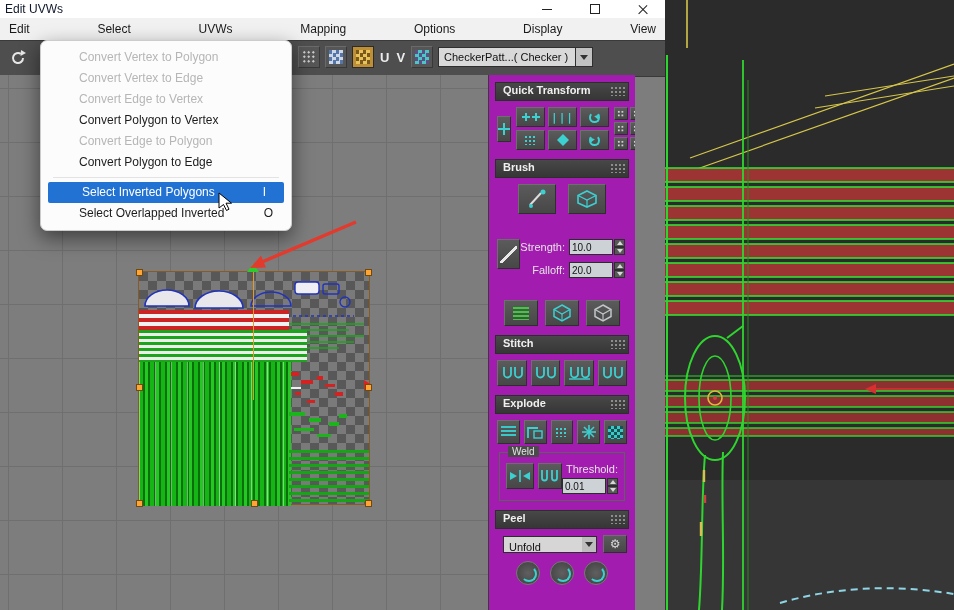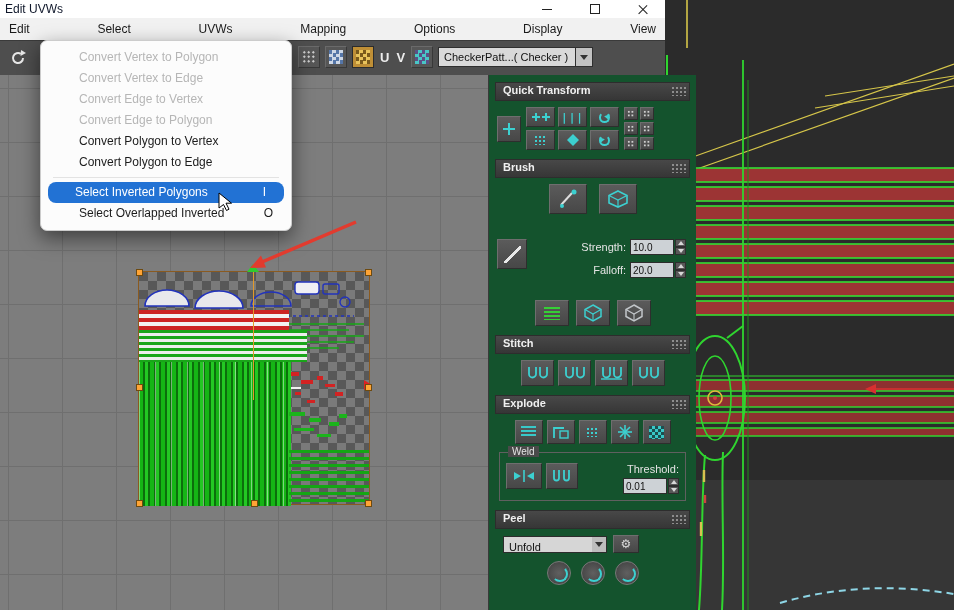--- a/index.html
+++ b/index.html
@@ -34,21 +34,21 @@
   .tex-dd{display:flex;align-items:stretch;height:20px;}
   .tex-dd .txt{width:126px;background:#d9d9d9;border:1px solid #2f2f2f;border-right:none;font-size:11px;line-height:18px;padding:0 5px;color:#111;white-space:nowrap;overflow:hidden;}
   .tex-dd .caret{width:16px;background:#c2c2c2;border:1px solid #2f2f2f;display:flex;align-items:center;justify-content:center;}
   .tri-dn{width:0;height:0;border-left:4px solid transparent;border-right:4px solid transparent;border-top:5px solid #333;}
   
   .menu-pop{position:absolute;left:40px;top:40px;width:250px;background:#fcfcfc;border:1px solid #cccccc;border-radius:7px;
     box-shadow:0 7px 20px rgba(0,0,0,.5);padding:6px 0;z-index:30;}
   .mi{position:relative;height:21px;line-height:21px;font-size:12px;color:#1c1c1c;padding-left:38px;white-space:nowrap;}
   .mi.dis{color:#b6b6b6;}
   .mi .sc{position:absolute;right:18px;top:0;font-size:12px;}
-  .mi.hl{background:#2272d4;color:#fff;margin:0 7px;padding-left:27px;border-radius:8px;}
+  .mi.hl{background:#2272d4;color:#fff;margin:0 7px;padding-left:34px;border-radius:2px;}
   .msep{height:0;border-top:1px solid #e3e3e3;margin:4px 12px;}
   
   .canvas{position:absolute;left:0;top:75px;width:488px;height:535px;background-color:#7d7d7d;
     background-image:linear-gradient(#6f6f6f 1px,transparent 1px),linear-gradient(90deg,#6f6f6f 1px,transparent 1px);
     background-size:54px 54px;background-position:8px 13px;}
   .uvisle{position:absolute;left:138px;top:271px;width:232px;height:234px;z-index:5;
     background:repeating-conic-gradient(#7a7a7a 0 25%,#585858 0 50%) 0 0/18px 18px;border:1px solid #8a5a20;box-sizing:border-box;}
   .ov{position:absolute;}
   .stripes-red{left:0;top:38px;width:150px;height:20px;background:repeating-linear-gradient(#cc2424 0 4px,#f2f2f2 4px 8px);}
   .band-green{left:0;top:58px;width:168px;height:32px;background:repeating-linear-gradient(#1aa51a 0 3px,#ededed 3px 6px);}
@@ -57,21 +57,21 @@
       repeating-linear-gradient(90deg,#15b515 0 4px,#0c6e0c 4px 6px,#23c823 6px 9px,#0c6e0c 9px 11px);}
   .rb{position:absolute;background:#d32222;}
   .gb{position:absolute;background:#1bb41b;}
   .wb{position:absolute;background:#f0f0f0;}
   .rows-right{left:150px;top:178px;width:80px;height:54px;background:repeating-linear-gradient(#14a614 0 3px,transparent 3px 7px);}
   .gizmo-line{left:114px;top:0;width:1px;height:128px;background:#e29a2a;}
   .gizmo-top{position:absolute;left:108px;top:-8px;width:0;height:0;border-left:6px solid transparent;border-right:6px solid transparent;border-bottom:8px solid #2ecb2e;}
   .gizmo-right{position:absolute;right:-3px;top:108px;width:0;height:0;border-top:5px solid transparent;border-bottom:5px solid transparent;border-left:8px solid #e02020;}
   .hndl{position:absolute;width:5px;height:5px;background:#ffa435;border:1px solid #6e4a10;}
   
-  .panel{position:absolute;left:488px;top:75px;width:208px;height:535px;background:#14532d;border-left:1px solid #3a3a3a;
+  .panel{position:absolute;left:488px;top:75px;width:147px;height:535px;background:#a21caf;border-left:1px solid #3a3a3a;
     box-sizing:border-box;padding:4px 0 8px 0;overflow:hidden;z-index:4;}
   .sec{margin:3px 6px 9px 6px;}
   .sec-h{position:relative;height:17px;background:linear-gradient(#484848,#363636);border:1px solid #2d2d2d;
     color:#f0f0f0;font-size:11px;font-weight:bold;line-height:15px;padding-left:7px;}
   .grip{position:absolute;right:3px;top:3px;width:15px;height:10px;background:radial-gradient(#8e8e8e 32%,transparent 34%) 0 0/4px 4px;}
   .sec-c{padding:6px 2px 0 2px;}
   .tb{background:linear-gradient(#5b5b5b,#474747);border:1px solid;border-color:#6e6e6e #2e2e2e #2e2e2e #6e6e6e;
     display:flex;align-items:center;justify-content:center;box-sizing:border-box;}
   
   .i-cross{width:12px;height:12px;background:linear-gradient(#3cd0d0,#3cd0d0) center/2px 12px no-repeat,linear-gradient(#3cd0d0,#3cd0d0) center/12px 2px no-repeat;}
@@ -517,22 +517,22 @@
           </div>
         </div>
       </div>
 
     </div>
 
     <div class="menu-pop">
       <div class="mi dis"><span>Convert Vertex to Polygon</span></div>
       <div class="mi dis"><span>Convert Vertex to Edge</span></div>
       <div class="mi dis"><span>Convert Edge to Vertex</span></div>
+      <div class="mi"><span>Convert Polygon to Vertex</span></div>
       <div class="mi dis"><span>Convert Edge to Polygon</span></div>
-      <div class="mi"><span>Convert Polygon to Vertex</span></div>
       <div class="mi"><span>Convert Polygon to Edge</span></div>
       <div class="msep"></div>
       <div class="mi hl">
         <span>Select Inverted Polygons</span>
         <span class="sc">I</span>
       </div>
       <div class="mi">
         <span>Select Overlapped Inverted</span>
         <span class="sc">O</span>
       </div>

